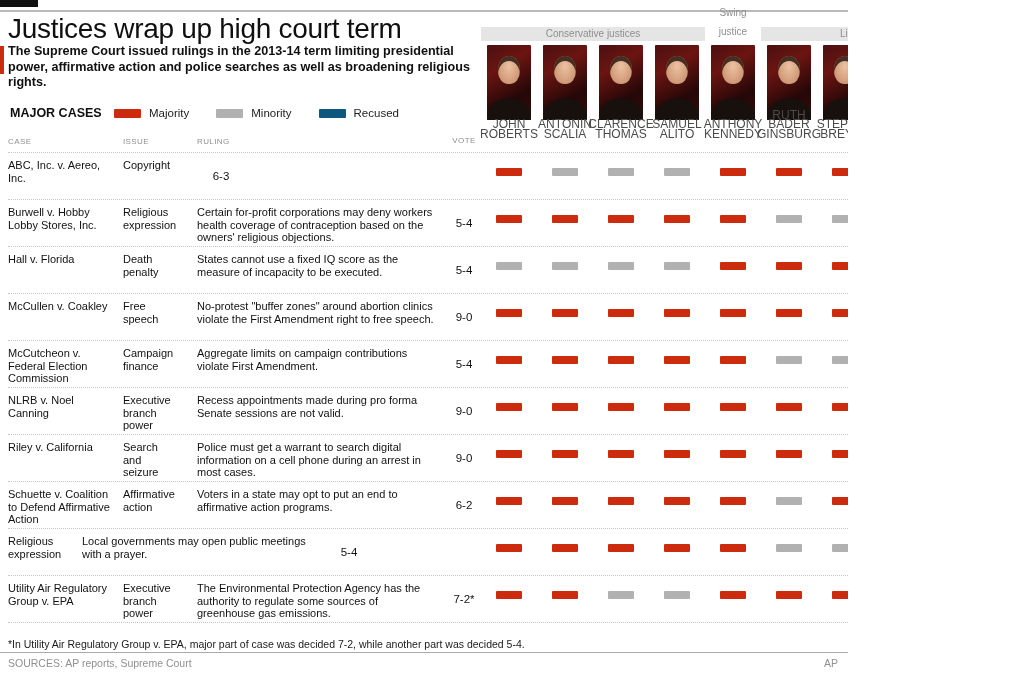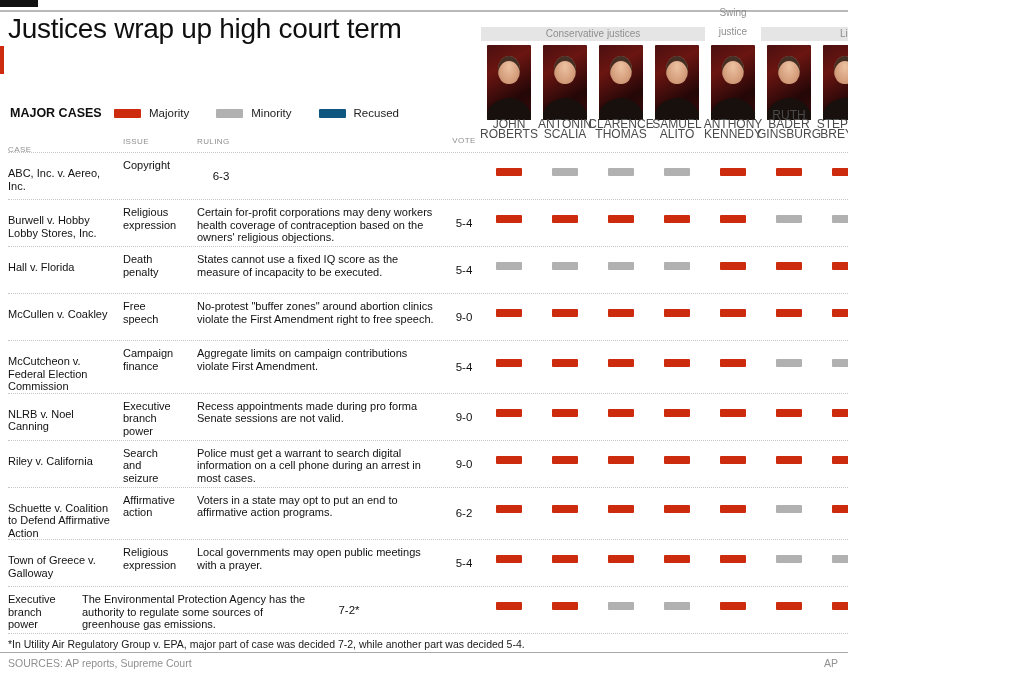--- a/index.html
+++ b/index.html
@@ -41,21 +41,21 @@
   .jname{position:absolute;top:108px;height:31px;display:flex;align-items:flex-end;justify-content:center;
          text-align:center;font-size:12px;line-height:9.5px;color:#4a4a4a;white-space:pre-line;}
 
   
   .table{position:absolute;left:8px;top:136px;width:1008px;}
   .thead{position:relative;display:flex;height:16px;border-bottom:1px dotted #c6c6c6;
          font-size:8px;letter-spacing:0.4px;color:#8f8f8f;}
   .row{position:relative;display:flex;min-height:47px;border-bottom:1px dotted #c6c6c6;
        padding-top:6px;box-sizing:border-box;}
   .cell{box-sizing:border-box;}
-  .c-case{width:106px;margin-right:9px;font-size:11px;line-height:12.5px;margin-top:8px;}
+  .c-case{width:106px;margin-right:9px;font-size:11px;line-height:12.5px;}
   .c-issue{width:56px;margin-right:18px;font-size:11px;line-height:12.5px;}
   .c-ruling{width:241px;margin-right:2px;font-size:11px;line-height:12.5px;}
   .c-vote{width:48px;text-align:center;font-size:11.5px;}
   .row .c-vote{align-self:center;padding-bottom:6px;}
   .thead .c-case,.thead .c-issue,.thead .c-ruling,.thead .c-vote{font-size:8px;}
   .marker{position:absolute;top:50%;margin-top:-8px;width:26px;height:8px;border-radius:1px;}
 
   
   .footnote{position:absolute;left:8px;top:638px;font-size:10.5px;color:#1a1a1a;}
   .src-rule{position:absolute;left:0;top:652px;width:1024px;height:1px;background:#aaaaaa;}
@@ -64,20 +64,21 @@
 </style>
 </head>
 <body>
 
 <div class="canvas">
   <div class="top-tab"></div>
   <div class="top-rule"></div>
 
   <div class="headline">Justices wrap up high court term</div>
   <div class="deck-bar"></div>
+  <div class="deck">The Supreme Court issued rulings in the 2013-14 term limiting presidential power, affirmative action and police searches as well as broadening religious rights.</div>
 
   <div class="legend">
     <div class="legend-title">MAJOR CASES</div>
     <div style="display:flex;align-items:center;">
         <div class="legend-item">
     <span class="legend-swatch" style="background: rgb(204, 43, 14);"></span>
     <span class="legend-label">Majority</span>
   </div>
         <div class="legend-item">
     <span class="legend-swatch" style="background: rgb(177, 177, 177);"></span>
@@ -245,35 +246,35 @@
           <span class="marker" style="left: 544px; background: rgb(204, 43, 14);"></span>
           <span class="marker" style="left: 600px; background: rgb(204, 43, 14);"></span>
           <span class="marker" style="left: 656px; background: rgb(204, 43, 14);"></span>
           <span class="marker" style="left: 712px; background: rgb(204, 43, 14);"></span>
           <span class="marker" style="left: 768px; background: rgb(177, 177, 177);"></span>
           <span class="marker" style="left: 824px; background: rgb(204, 43, 14);"></span>
           <span class="marker" style="left: 880px; background: rgb(177, 177, 177);"></span>
           <span class="marker" style="left: 936px; background: rgb(14, 88, 127);"></span>
         </div>
         <div class="row">
-    <div class="cell c-case">Town of Greece v. Galloway</div>
     <div class="cell c-issue">Religious expression</div>
     <div class="cell c-ruling">Local governments may open public meetings with a prayer.</div>
     <div class="cell c-vote">5-4</div>
   <span class="marker" style="left: 488px; background: rgb(204, 43, 14);"></span>
           <span class="marker" style="left: 544px; background: rgb(204, 43, 14);"></span>
           <span class="marker" style="left: 600px; background: rgb(204, 43, 14);"></span>
           <span class="marker" style="left: 656px; background: rgb(204, 43, 14);"></span>
           <span class="marker" style="left: 712px; background: rgb(204, 43, 14);"></span>
           <span class="marker" style="left: 768px; background: rgb(177, 177, 177);"></span>
           <span class="marker" style="left: 824px; background: rgb(177, 177, 177);"></span>
           <span class="marker" style="left: 880px; background: rgb(177, 177, 177);"></span>
           <span class="marker" style="left: 936px; background: rgb(177, 177, 177);"></span>
         </div>
         <div class="row">
+    <div class="cell c-case">Utility Air Regulatory Group v. EPA</div>
     <div class="cell c-issue">Executive branch power</div>
     <div class="cell c-ruling">The Environmental Protection Agency has the authority to regulate some sources of greenhouse gas emissions.</div>
     <div class="cell c-vote">7-2*</div>
   <span class="marker" style="left: 488px; background: rgb(204, 43, 14);"></span>
           <span class="marker" style="left: 544px; background: rgb(204, 43, 14);"></span>
           <span class="marker" style="left: 600px; background: rgb(177, 177, 177);"></span>
           <span class="marker" style="left: 656px; background: rgb(177, 177, 177);"></span>
           <span class="marker" style="left: 712px; background: rgb(204, 43, 14);"></span>
           <span class="marker" style="left: 768px; background: rgb(204, 43, 14);"></span>
           <span class="marker" style="left: 824px; background: rgb(204, 43, 14);"></span>

